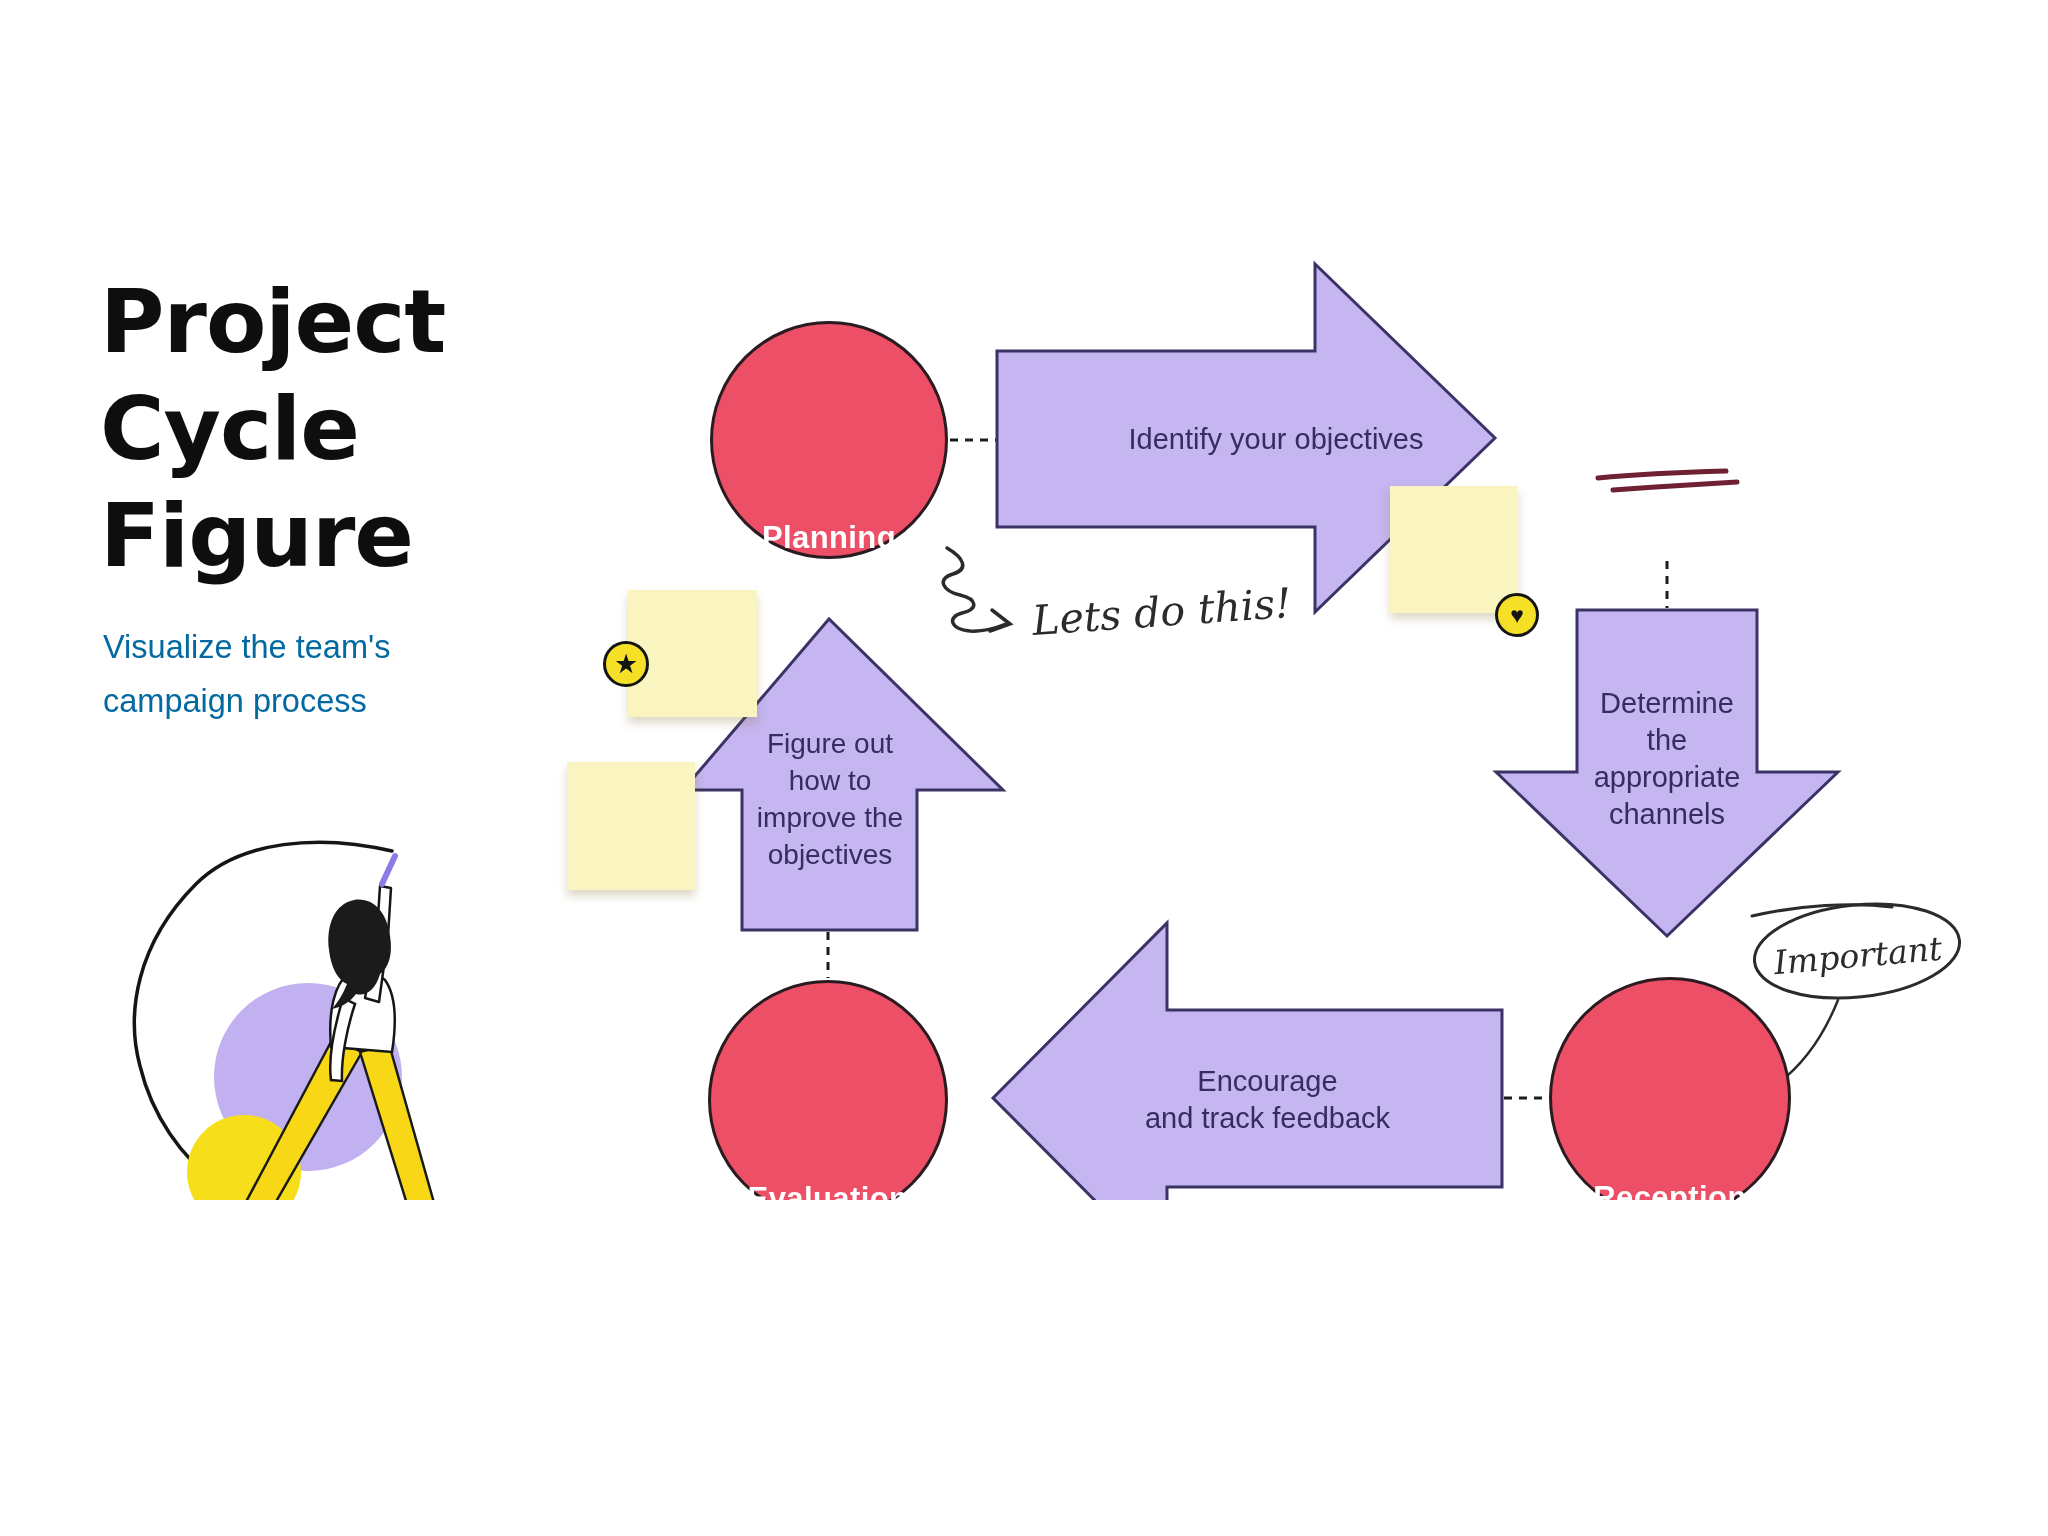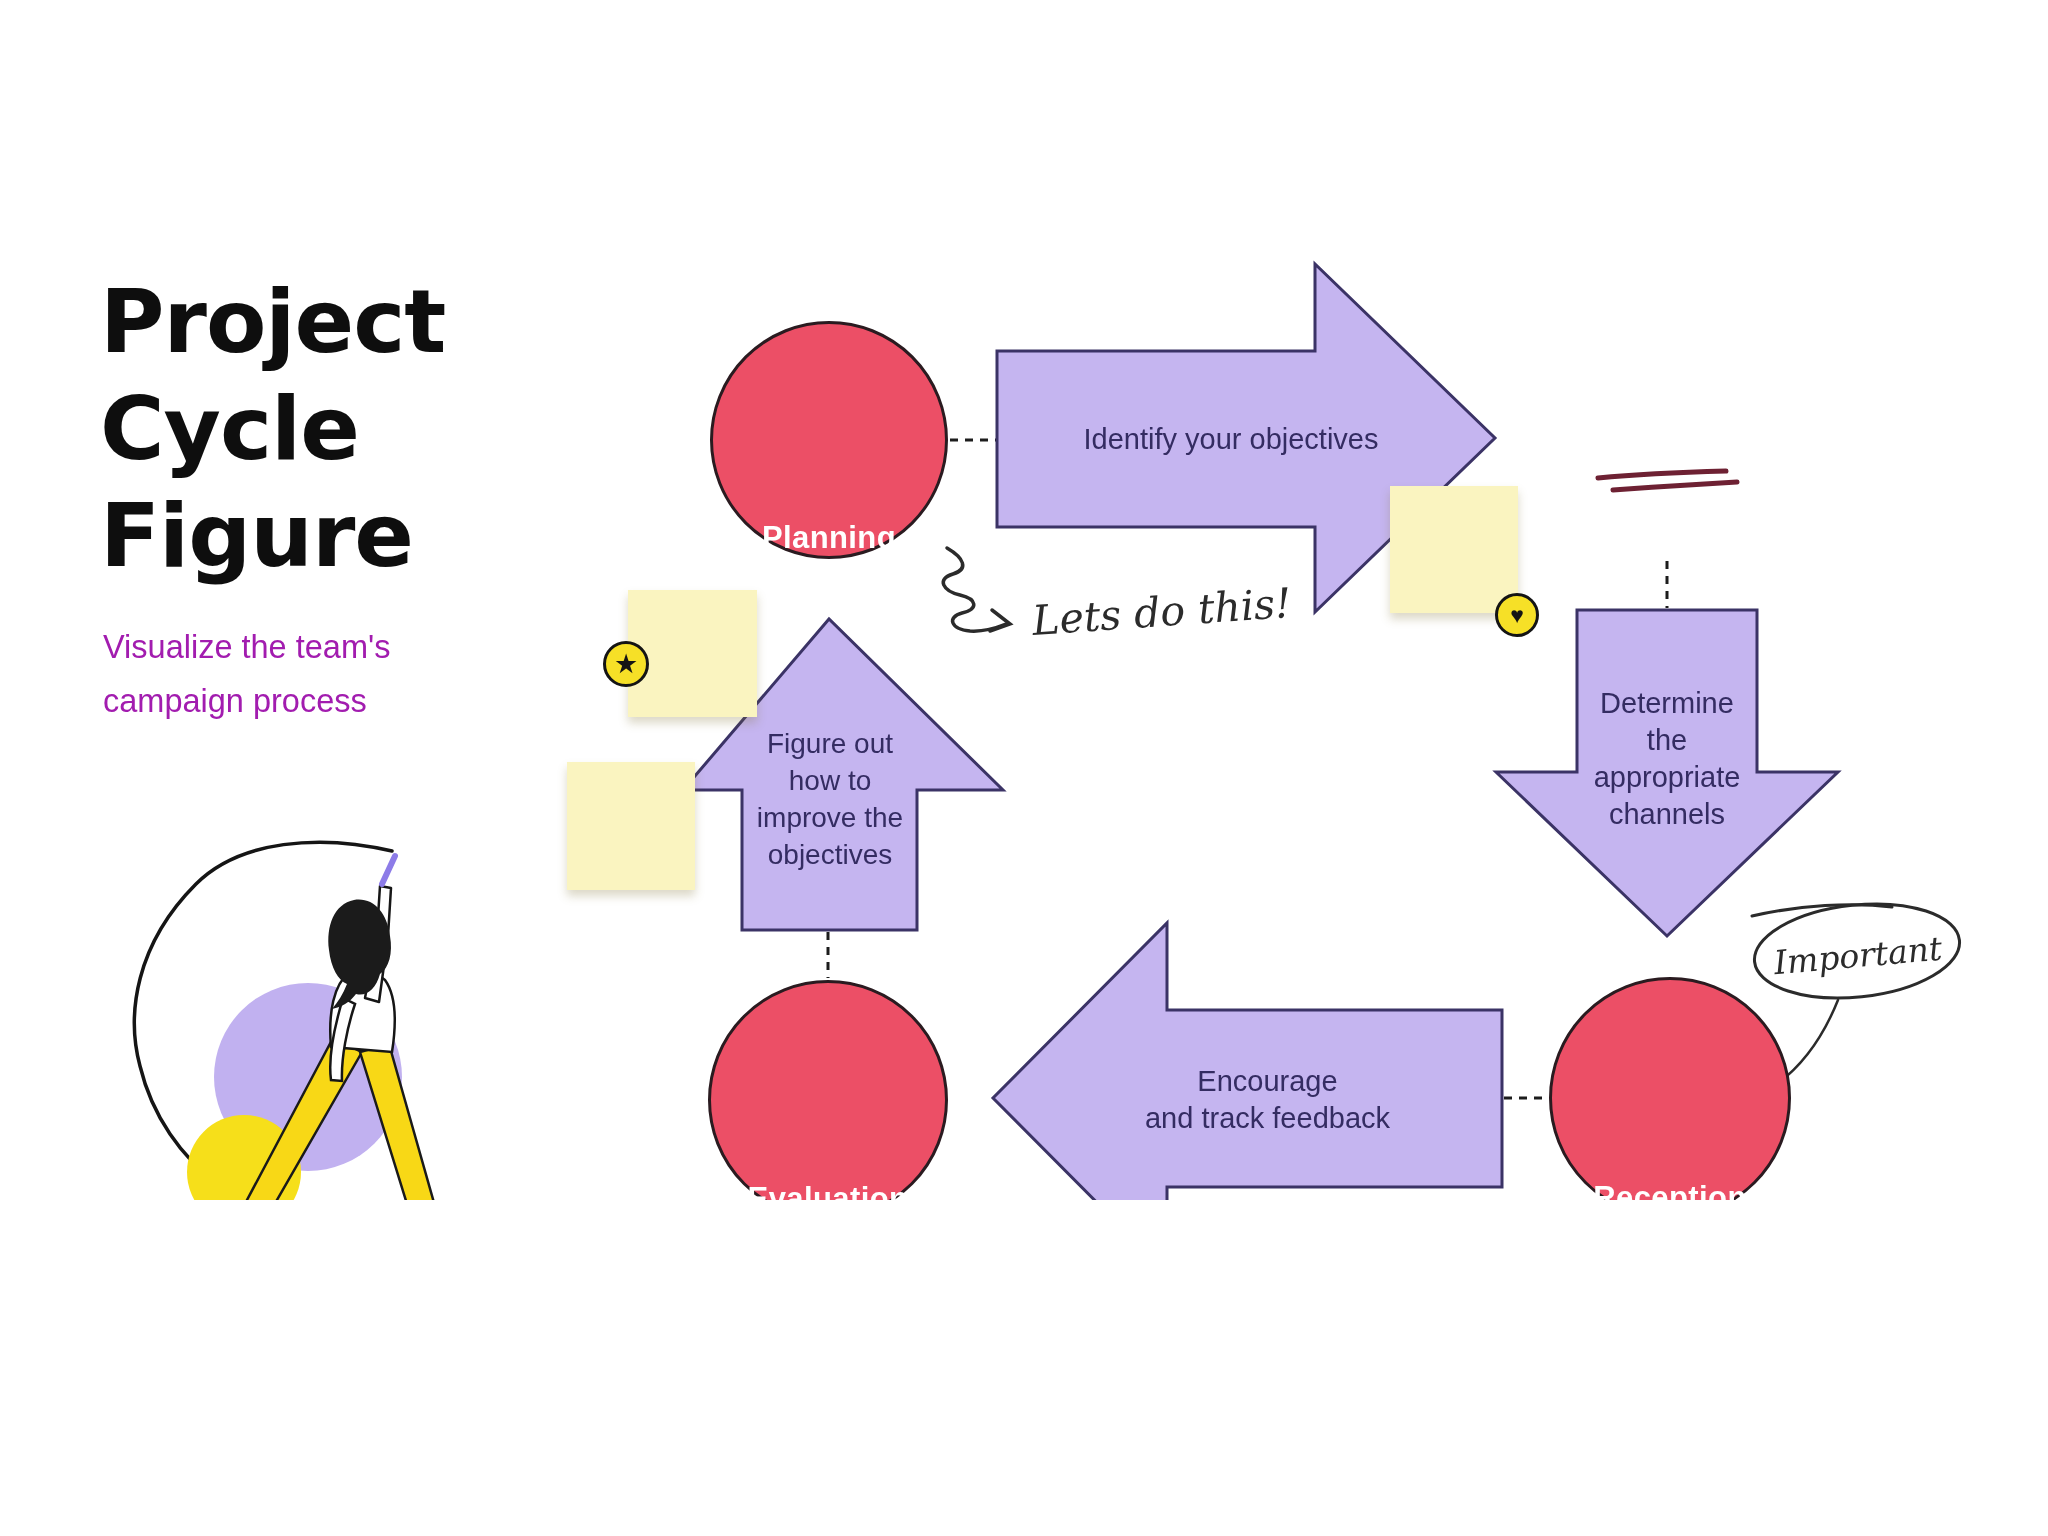--- a/index.html
+++ b/index.html
@@ -11,42 +11,42 @@
 
   
   .title{
     position:absolute;left:100px;top:268px;
     font-family:"DejaVu Sans","Liberation Sans",sans-serif;
     font-weight:bold;font-size:88px;line-height:107px;
     color:#0e0e0e;letter-spacing:-1px;
   }
   .subtitle{
     position:absolute;left:103px;top:620px;
-    font-size:32.5px;line-height:54px;color:#a21caf;
+    font-size:32.5px;line-height:54px;color:#0369a1;
   }
 
   
   .node{
     position:absolute;border-radius:50%;
     background:#EC4F66;border:3px solid #2A1B20;box-sizing:border-box;
     display:flex;align-items:flex-end;justify-content:center;
     color:#ffffff;font-weight:bold;font-size:31px;letter-spacing:.4px;
   }
   .node-planning   {left:710px; top:321px; width:238px;height:238px;}
   .node-distribution{left:1546px;top:316px; width:244px;height:244px;}
   .node-reception  {left:1549px;top:977px; width:242px;height:242px;}
   .node-evaluation {left:708px; top:980px; width:240px;height:240px;}
 
   
   .arrow-label{
     position:absolute;color:#342C62;font-size:29px;line-height:37px;
     text-align:center;
   }
   .arrow-label span{display:block;}
-  .label-identify {left:1000px;top:421px;width:462px;}
+  .label-identify {left:1000px;top:421px;width:462px;padding-left:45px;}
   .label-determine{left:1565px;top:685px;width:204px;}
   .label-encourage{left:1060px;top:1063px;width:415px;}
   .label-figure   {left:716px; top:725px;width:228px;font-size:28px;}
 
   
   .sticky{
     position:absolute;background:#FAF4C0;
     box-shadow:0 6px 9px rgba(130,115,55,.28);
   }
   .sticky-a{left:628px; top:590px;width:129px;height:127px;}

